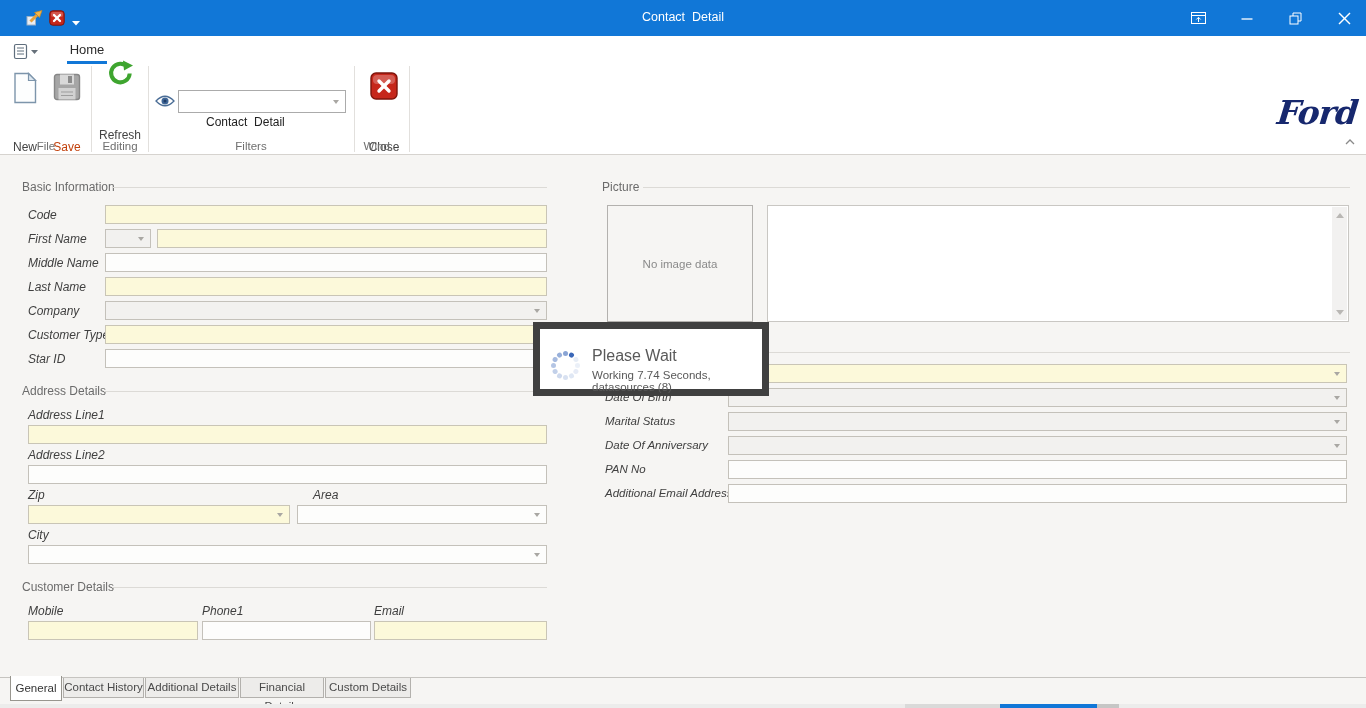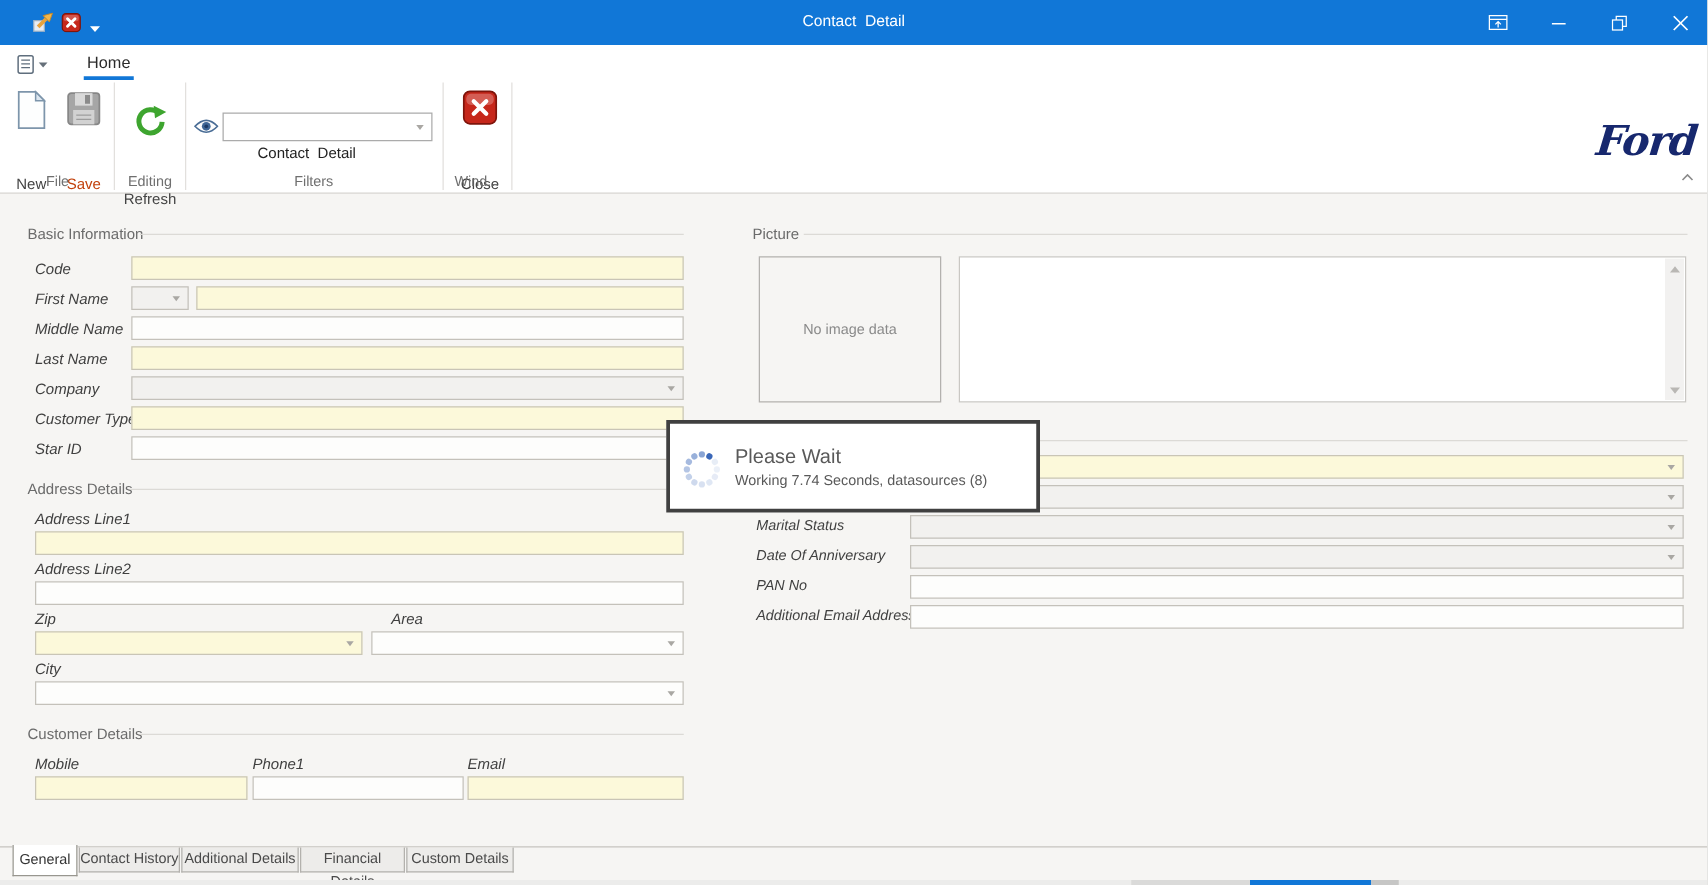--- a/index.html
+++ b/index.html
@@ -31,21 +31,21 @@
   .dis{background:#f2f1ef !important;}
   .chev{position:absolute;right:6px;top:7px;width:0;height:0;border-left:3.5px solid transparent;border-right:3.5px solid transparent;border-top:4px solid #a9a7a3;}
   
   #imgbox{position:absolute;left:607px;top:205px;width:146px;height:117px;border:1px solid #b3b1ae;box-sizing:border-box;display:flex;align-items:center;justify-content:center;color:#8a8a8a;font-size:11.5px;background:#f6f5f3;}
   #notesbox{position:absolute;left:767px;top:205px;width:582px;height:117px;border:1px solid #c9c7c3;background:#fff;box-sizing:border-box;}
   .sb{position:absolute;right:1px;top:1px;width:15px;height:113px;background:#f2f1f0;}
   .sb-btn{position:absolute;left:0;width:15px;height:16px;background:#f2f1f0;display:flex;align-items:center;justify-content:center;}
   .tri-up{width:0;height:0;border-left:4px solid transparent;border-right:4px solid transparent;border-bottom:5px solid #b9b7b4;}
   .tri-dn{width:0;height:0;border-left:4px solid transparent;border-right:4px solid transparent;border-top:5px solid #b9b7b4;}
   
-  #waitdlg{position:absolute;left:533px;top:336px;width:299px;height:74px;background:#fff;border:3px solid #404040;box-sizing:border-box;z-index:50;}
+  #waitdlg{position:absolute;left:533px;top:322px;width:236px;height:74px;background:#fff;border:7px solid #404040;box-sizing:border-box;z-index:50;}
   #waitdlg .wtitle{position:absolute;left:52px;top:18px;font-size:16px;color:#595959;}
   #waitdlg .wmsg{position:absolute;left:52px;top:40px;font-size:11.5px;color:#595959;}
   .sp{position:absolute;left:10px;top:21px;width:31px;height:31px;}
   .sp .dot{position:absolute;left:13px;top:13px;width:5px;height:5px;border-radius:50%;background:#3a67b8;}
   .sp .d1{transform:rotate(0deg) translateY(-12px);opacity:.60;}
   .sp .d2{transform:rotate(30deg) translateY(-12px);opacity:1;}
   .sp .d3{transform:rotate(60deg) translateY(-12px);opacity:.12;}
   .sp .d4{transform:rotate(90deg) translateY(-12px);opacity:.10;}
   .sp .d5{transform:rotate(120deg) translateY(-12px);opacity:.13;}
   .sp .d6{transform:rotate(150deg) translateY(-12px);opacity:.16;}
@@ -146,21 +146,21 @@
             <rect x="15" y="3" width="4" height="7" fill="#8b8b8b"></rect>
             <rect x="5.5" y="15" width="17" height="11.5" fill="#d2d2d2"></rect>
             <line x1="8" y1="19" x2="20" y2="19" stroke="#9d9d9d"></line>
             <line x1="8" y1="22.5" x2="20" y2="22.5" stroke="#9d9d9d"></line>
           </svg>
       </span>
       <div class="rbtn-label" style="left:-16px;color:#c2410c;">Save</div>
     </div>
     <div class="rsep" style="left:91px;"></div>
 
-    <div class="abs" style="left:98px;top:46px;width:44px;height:66px;">
+    <div class="abs" style="left:98px;top:22px;width:44px;height:66px;">
       <span class="abs" style="left:8px;top:2px;">
         <svg width="29" height="29">
             <path d="M21.5 7 A9.3 9.3 0 1 0 23.7 13.5" fill="none" stroke="#3ea52f" stroke-width="4"></path>
             <polygon points="17,0.5 27,5.5 18,10.5" fill="#3ea52f"></polygon>
           </svg>
       </span>
       <div class="rbtn-label" style="left:-13px;">Refresh</div>
     </div>
     <div class="rsep" style="left:148px;"></div>
 

